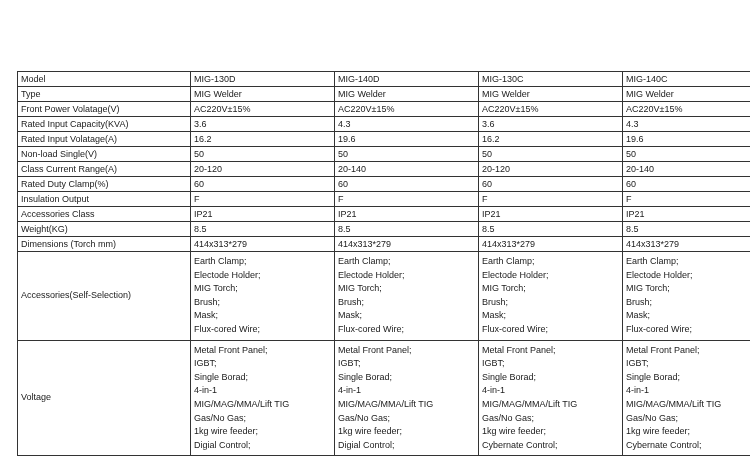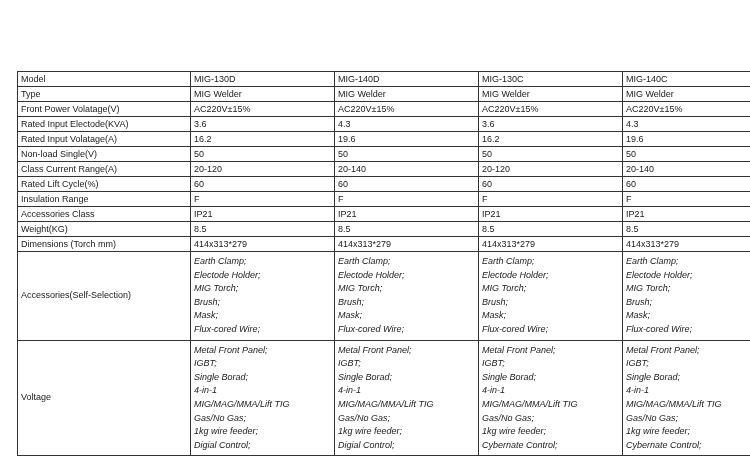--- a/index.html
+++ b/index.html
@@ -85,21 +85,20 @@
     width: 137px;
   }
   table.spec tr.tall td {
     vertical-align: middle;
     line-height: 13.6px;
     padding-top: 3px;
     padding-bottom: 3px;
   }
   table.spec tr.tall td.multi {
     vertical-align: top;
-    font-style: italic;
   }
   table.spec td.mid {
     vertical-align: middle;
   }
 </style>
 </head>
 <body>
 
 <div class="page">
 
@@ -122,21 +121,21 @@
             <td class="val">MIG Welder</td>
           </tr>
           <tr>
             <td class="label">Front Power Volatage(V)</td>
             <td class="val">AC220V±15%</td>
             <td class="val">AC220V±15%</td>
             <td class="val">AC220V±15%</td>
             <td class="val">AC220V±15%</td>
           </tr>
           <tr>
-            <td class="label">Rated Input Electode(KVA)</td>
+            <td class="label">Rated Input Capacity(KVA)</td>
             <td class="val">3.6</td>
             <td class="val">4.3</td>
             <td class="val">3.6</td>
             <td class="val">4.3</td>
           </tr>
           <tr>
             <td class="label">Rated Input Volatage(A)</td>
             <td class="val">16.2</td>
             <td class="val">19.6</td>
             <td class="val">16.2</td>
@@ -150,28 +149,28 @@
             <td class="val">50</td>
           </tr>
           <tr>
             <td class="label">Class Current Range(A)</td>
             <td class="val">20-120</td>
             <td class="val">20-140</td>
             <td class="val">20-120</td>
             <td class="val">20-140</td>
           </tr>
           <tr>
-            <td class="label">Rated Lift Cycle(%)</td>
-            <td class="val">60</td>
-            <td class="val">60</td>
-            <td class="val">60</td>
-            <td class="val">60</td>
-          </tr>
-          <tr>
-            <td class="label">Insulation Range</td>
+            <td class="label">Rated Duty Clamp(%)</td>
+            <td class="val">60</td>
+            <td class="val">60</td>
+            <td class="val">60</td>
+            <td class="val">60</td>
+          </tr>
+          <tr>
+            <td class="label">Insulation Output</td>
             <td class="val">F</td>
             <td class="val">F</td>
             <td class="val">F</td>
             <td class="val">F</td>
           </tr>
           <tr>
             <td class="label">Accessories Class</td>
             <td class="val">IP21</td>
             <td class="val">IP21</td>
             <td class="val">IP21</td>

